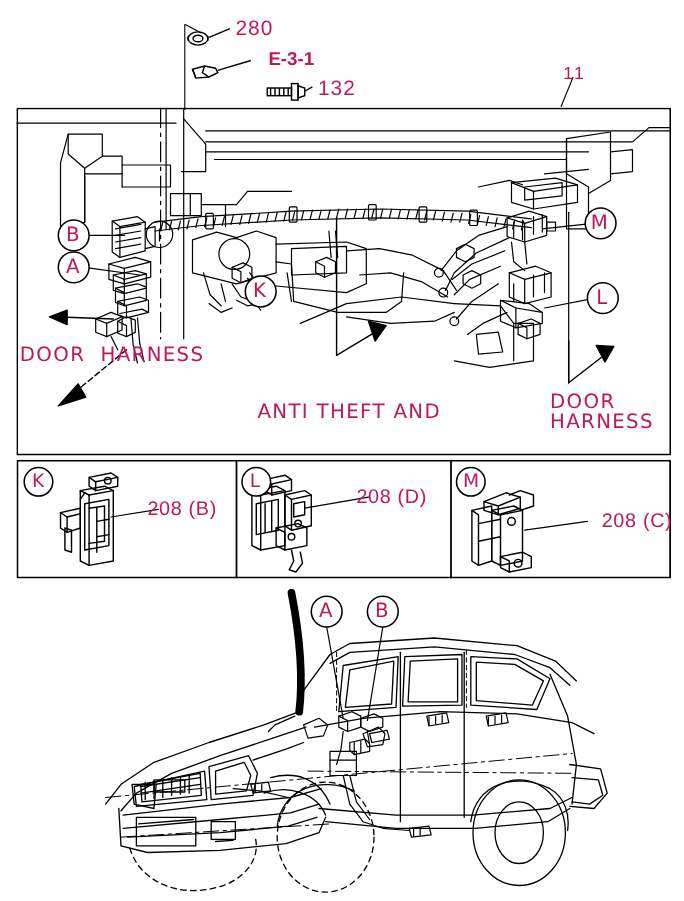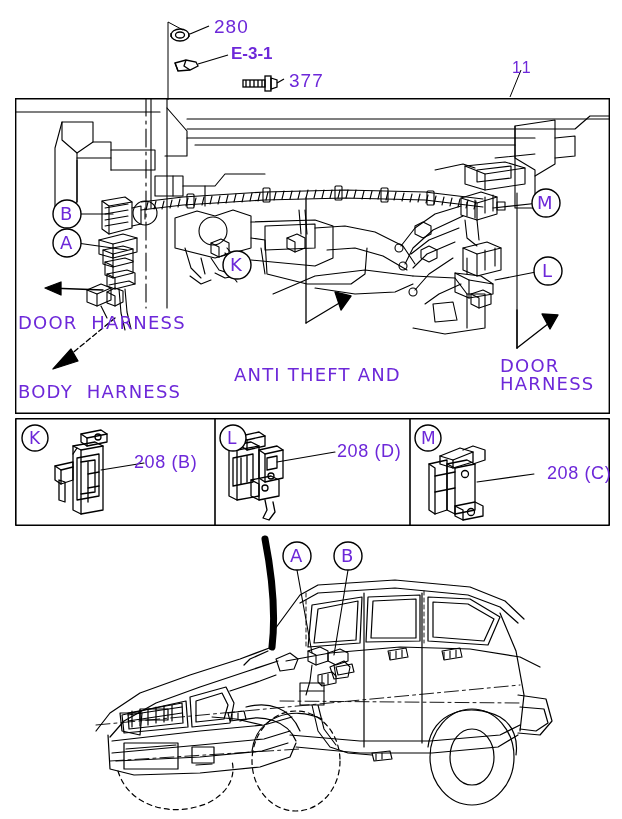--- a/index.html
+++ b/index.html
@@ -16,21 +16,21 @@
     width: 622px;
     height: 819px;
     background: #ffffff;
     overflow: hidden;
   }
   .abs { position: absolute; }
   svg { display: block; }
   .lbl {
     position: absolute;
     font-family: "DejaVu Sans", sans-serif;
-    color: #6d28d9;
+    color: #be185d;
     white-space: pre;
     letter-spacing: 0.5px;
   }
   .lbl-num {
     font-size: 19px;
     font-family: "Liberation Sans", sans-serif;
     letter-spacing: 1px;
   }
   .lbl-ref {
     font-size: 17px;
@@ -90,22 +90,22 @@
         <rect x="265" y="76" width="6" height="15"></rect>
         <path d="M271 78 L277 80 L277 87 L271 89 Z"></path>
       </g>
       <line x1="284" y1="79" x2="277" y2="83"></line>
 
       <path d="M521 70 L510 97" stroke-width="1"></path>
     </svg>
   </div>
 
   <span class="lbl lbl-num" style="left:214px;top:16px;">280</span>
-  <span class="lbl lbl-ref" style="left:231px;top:44px;">E-3-1</span>
-  <span class="lbl lbl-num" style="left:289px;top:70px;">377</span>
+  <span class="lbl lbl-ref" style="left:244px;top:44px;">E-3-1</span>
+  <span class="lbl lbl-num" style="left:289px;top:70px;">132</span>
   <span class="lbl lbl-eleven" style="left:512px;top:59px;">11</span>
 
   <div class="abs" style="left:15px;top:98px;width:595px;height:316px;">
     <svg width="595" height="316" viewBox="0 0 595 316" fill="none" stroke="#000" stroke-width="1.1" stroke-linejoin="round" stroke-linecap="round">
 
       <rect x="0.6" y="0.6" width="593.8" height="314.8" stroke-width="1.6"></rect>
 
       <g>
         <path d="M0 14 L145 14"></path>
         <path d="M152 10 L172 33 L172 58 L150 58"></path>
@@ -349,21 +349,20 @@
       </svg>
     </div>
     <span class="lbl" style="left:45px;top:105px;font-size:18px;">B</span>
     <span class="lbl" style="left:45px;top:134px;font-size:18px;">A</span>
     <span class="lbl" style="left:215px;top:156px;font-size:18px;">K</span>
     <span class="lbl" style="left:522px;top:94px;font-size:18px;">M</span>
     <span class="lbl" style="left:527px;top:162px;font-size:18px;">L</span>
   </div>
 
   <span class="lbl lbl-harness" style="left:18px;top:312px;">DOOR  HARNESS</span>
-  <span class="lbl lbl-harness" style="left:18px;top:381px;">BODY  HARNESS</span>
   <span class="lbl lbl-harness" style="left:234px;top:334px;margin-top:30px;">ANTI THEFT AND</span>
   <span class="lbl lbl-harness" style="left:500px;top:355px;">DOOR</span>
   <span class="lbl lbl-harness" style="left:500px;top:373px;">HARNESS</span>
 
   <div class="abs" style="left:15px;top:418px;width:595px;height:108px;">
     <svg width="595" height="108" viewBox="0 0 595 108" fill="none" stroke="#000" stroke-width="1.1" stroke-linejoin="round" stroke-linecap="round">
       <rect x="0.8" y="0.8" width="593.4" height="106.4" stroke-width="1.6"></rect>
       <line x1="200" y1="0.8" x2="200" y2="107.2" stroke-width="1.6"></line>
       <line x1="395" y1="0.8" x2="395" y2="107.2" stroke-width="1.6"></line>
 
@@ -442,21 +441,21 @@
             <circle cx="413" cy="20" r="13"></circle>
           </g>
       </svg>
     </div>
     <span class="lbl" style="left:14px;top:10px;font-size:17px;">K</span>
     <span class="lbl" style="left:212px;top:10px;font-size:17px;">L</span>
     <span class="lbl" style="left:406px;top:10px;font-size:17px;">M</span>
   </div>
 
   <span class="lbl lbl-part" style="left:134px;top:452px;">208 (B)</span>
-  <span class="lbl lbl-part" style="left:337px;top:441px;">208 (D)</span>
+  <span class="lbl lbl-part" style="left:324px;top:441px;">208 (D)</span>
   <span class="lbl lbl-part" style="left:547px;top:463px;">208 (C)</span>
 
   <div class="abs" style="left:0;top:535px;width:622px;height:284px;">
     <svg width="622" height="284" viewBox="0 0 622 284" fill="none" stroke="#000" stroke-width="1" stroke-linejoin="round" stroke-linecap="round">
 
       <g stroke-width="1.1">
         <path d="M297 35 L312 118"></path>
         <path d="M348 35 L334 120"></path>
       </g>
 

